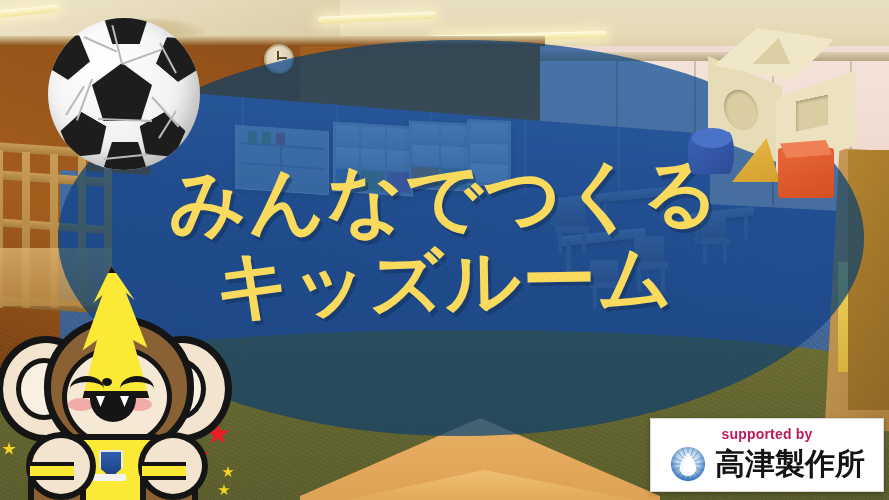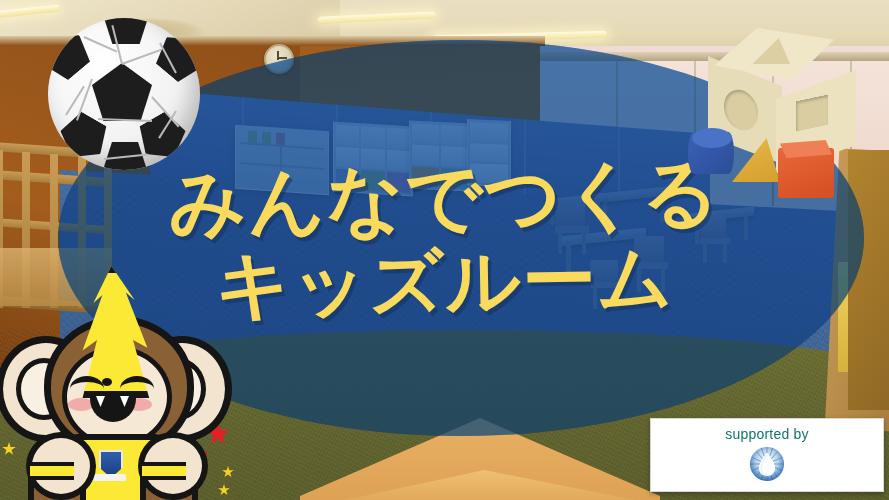--- a/index.html
+++ b/index.html
@@ -195,21 +195,21 @@
   .m-crest-band{left:100px;top:202px;width:34px;height:7px;background:#f2f2f2;border-radius:2px;}
 
   
   .star{position:absolute;
     clip-path:polygon(50% 0%,61% 35%,98% 35%,68% 57%,79% 91%,50% 70%,21% 91%,32% 57%,2% 35%,39% 35%);}
 
   
   #sponsor{left:650px;top:418px;width:232px;height:72px;
     background:#ffffff;border:1px solid #d8d8d8;box-shadow:0 2px 5px rgba(0,0,0,.3);
     display:flex;flex-direction:column;align-items:center;justify-content:center;}
-  .sp-by{font-size:14px;font-weight:normal;color:#0f766e;line-height:1;margin-bottom:4px;
+  .sp-by{font-size:14px;font-weight:bold;color:#be185d;line-height:1;margin-bottom:4px;
     letter-spacing:.2px;}
   .sp-row{display:flex;align-items:center;gap:8px;}
   .sp-mark{width:38px;height:38px;position:relative;flex:0 0 auto;}
   .sp-name{font-family:"DejaVu Sans","Liberation Sans",sans-serif;
     font-size:30px;font-weight:bold;color:#141414;line-height:1;letter-spacing:0px;}
 </style>
 </head>
 <body>
 
 <div id="stage">
@@ -492,16 +492,17 @@
                 <line x1="20" y1="20" x2="4" y2="13"></line>
               <line x1="20" y1="20" x2="9" y2="7"></line>
                 <line x1="20" y1="20" x2="14" y2="3"></line>
             </g>
             <path d="M20 8 C14 16 11.5 20 11.5 24.2 C11.5 29.3 15.4 32.6 20 32.6
                      C24.6 32.6 28.5 29.3 28.5 24.2 C28.5 20 26 16 20 8 Z" fill="#ffffff"></path>
             <path d="M20 10.5 C15.6 17 13.6 20.4 13.6 24.1 C13.6 28.2 16.6 30.8 20 30.8" fill="none" stroke="#dfeaf5" stroke-width="1"></path>
           </g>
         </svg>
       </div>
+      <div class="sp-name">高津製作所</div>
     </div>
   </div>
 
 </div>
 
 </body></html>

